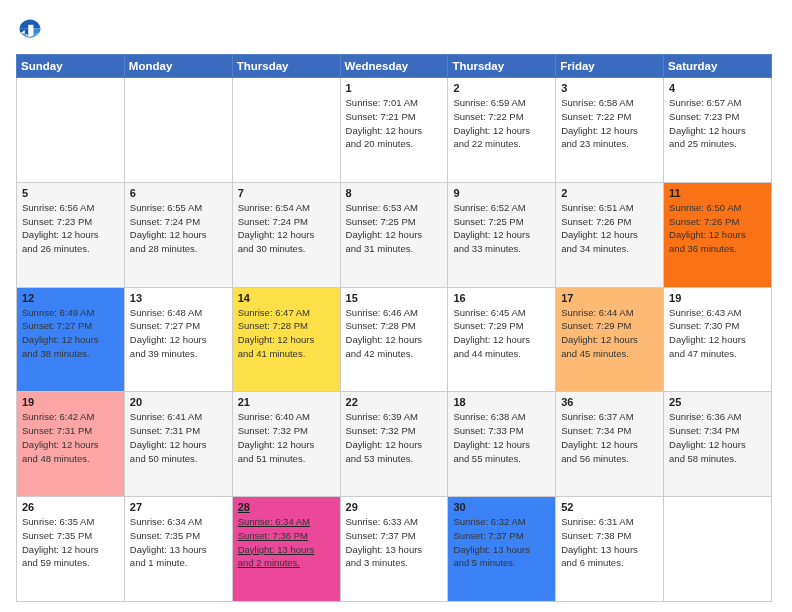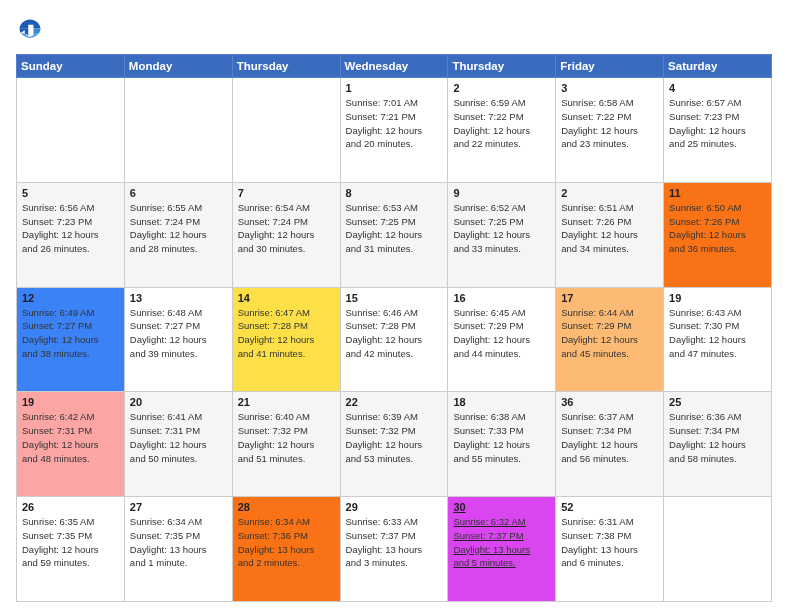--- a/index.html
+++ b/index.html
@@ -245,29 +245,29 @@
         </tr>
         <tr style="background-color: rgb(255, 255, 255);">
           <td style="background-color: rgb(255, 255, 255); margin-top: 31px;">
             <span class="day-num">26</span>
             <div class="day-info">Sunrise: 6:35 AM<br>Sunset: 7:35 PM<br>Daylight: 12 hours<br>and 59 minutes.</div>
           </td>
           <td style="background-color: rgb(255, 255, 255);">
             <span class="day-num">27</span>
             <div class="day-info">Sunrise: 6:34 AM<br>Sunset: 7:35 PM<br>Daylight: 13 hours<br>and 1 minute.</div>
           </td>
-          <td style="background-color: #f97316;">
+          <td style="background-color: #ec4899; text-decoration: underline;">
             <span class="day-num">28</span>
             <div class="day-info">Sunrise: 6:34 AM<br>Sunset: 7:36 PM<br>Daylight: 13 hours<br>and 2 minutes.</div>
           </td>
           <td style="background-color: rgb(255, 255, 255);">
             <span class="day-num">29</span>
             <div class="day-info">Sunrise: 6:33 AM<br>Sunset: 7:37 PM<br>Daylight: 13 hours<br>and 3 minutes.</div>
           </td>
-          <td style="background-color: #d946ef; text-decoration: underline;">
+          <td style="background-color: #3b82f6;">
             <span class="day-num">30</span>
             <div class="day-info">Sunrise: 6:32 AM<br>Sunset: 7:37 PM<br>Daylight: 13 hours<br>and 5 minutes.</div>
           </td>
           <td style="background-color: rgb(255, 255, 255);">
             <span class="day-num">52</span>
             <div class="day-info">Sunrise: 6:31 AM<br>Sunset: 7:38 PM<br>Daylight: 13 hours<br>and 6 minutes.</div>
           </td>
           <td style="background-color: rgb(255, 255, 255);"></td>
         </tr>
       </tbody>

